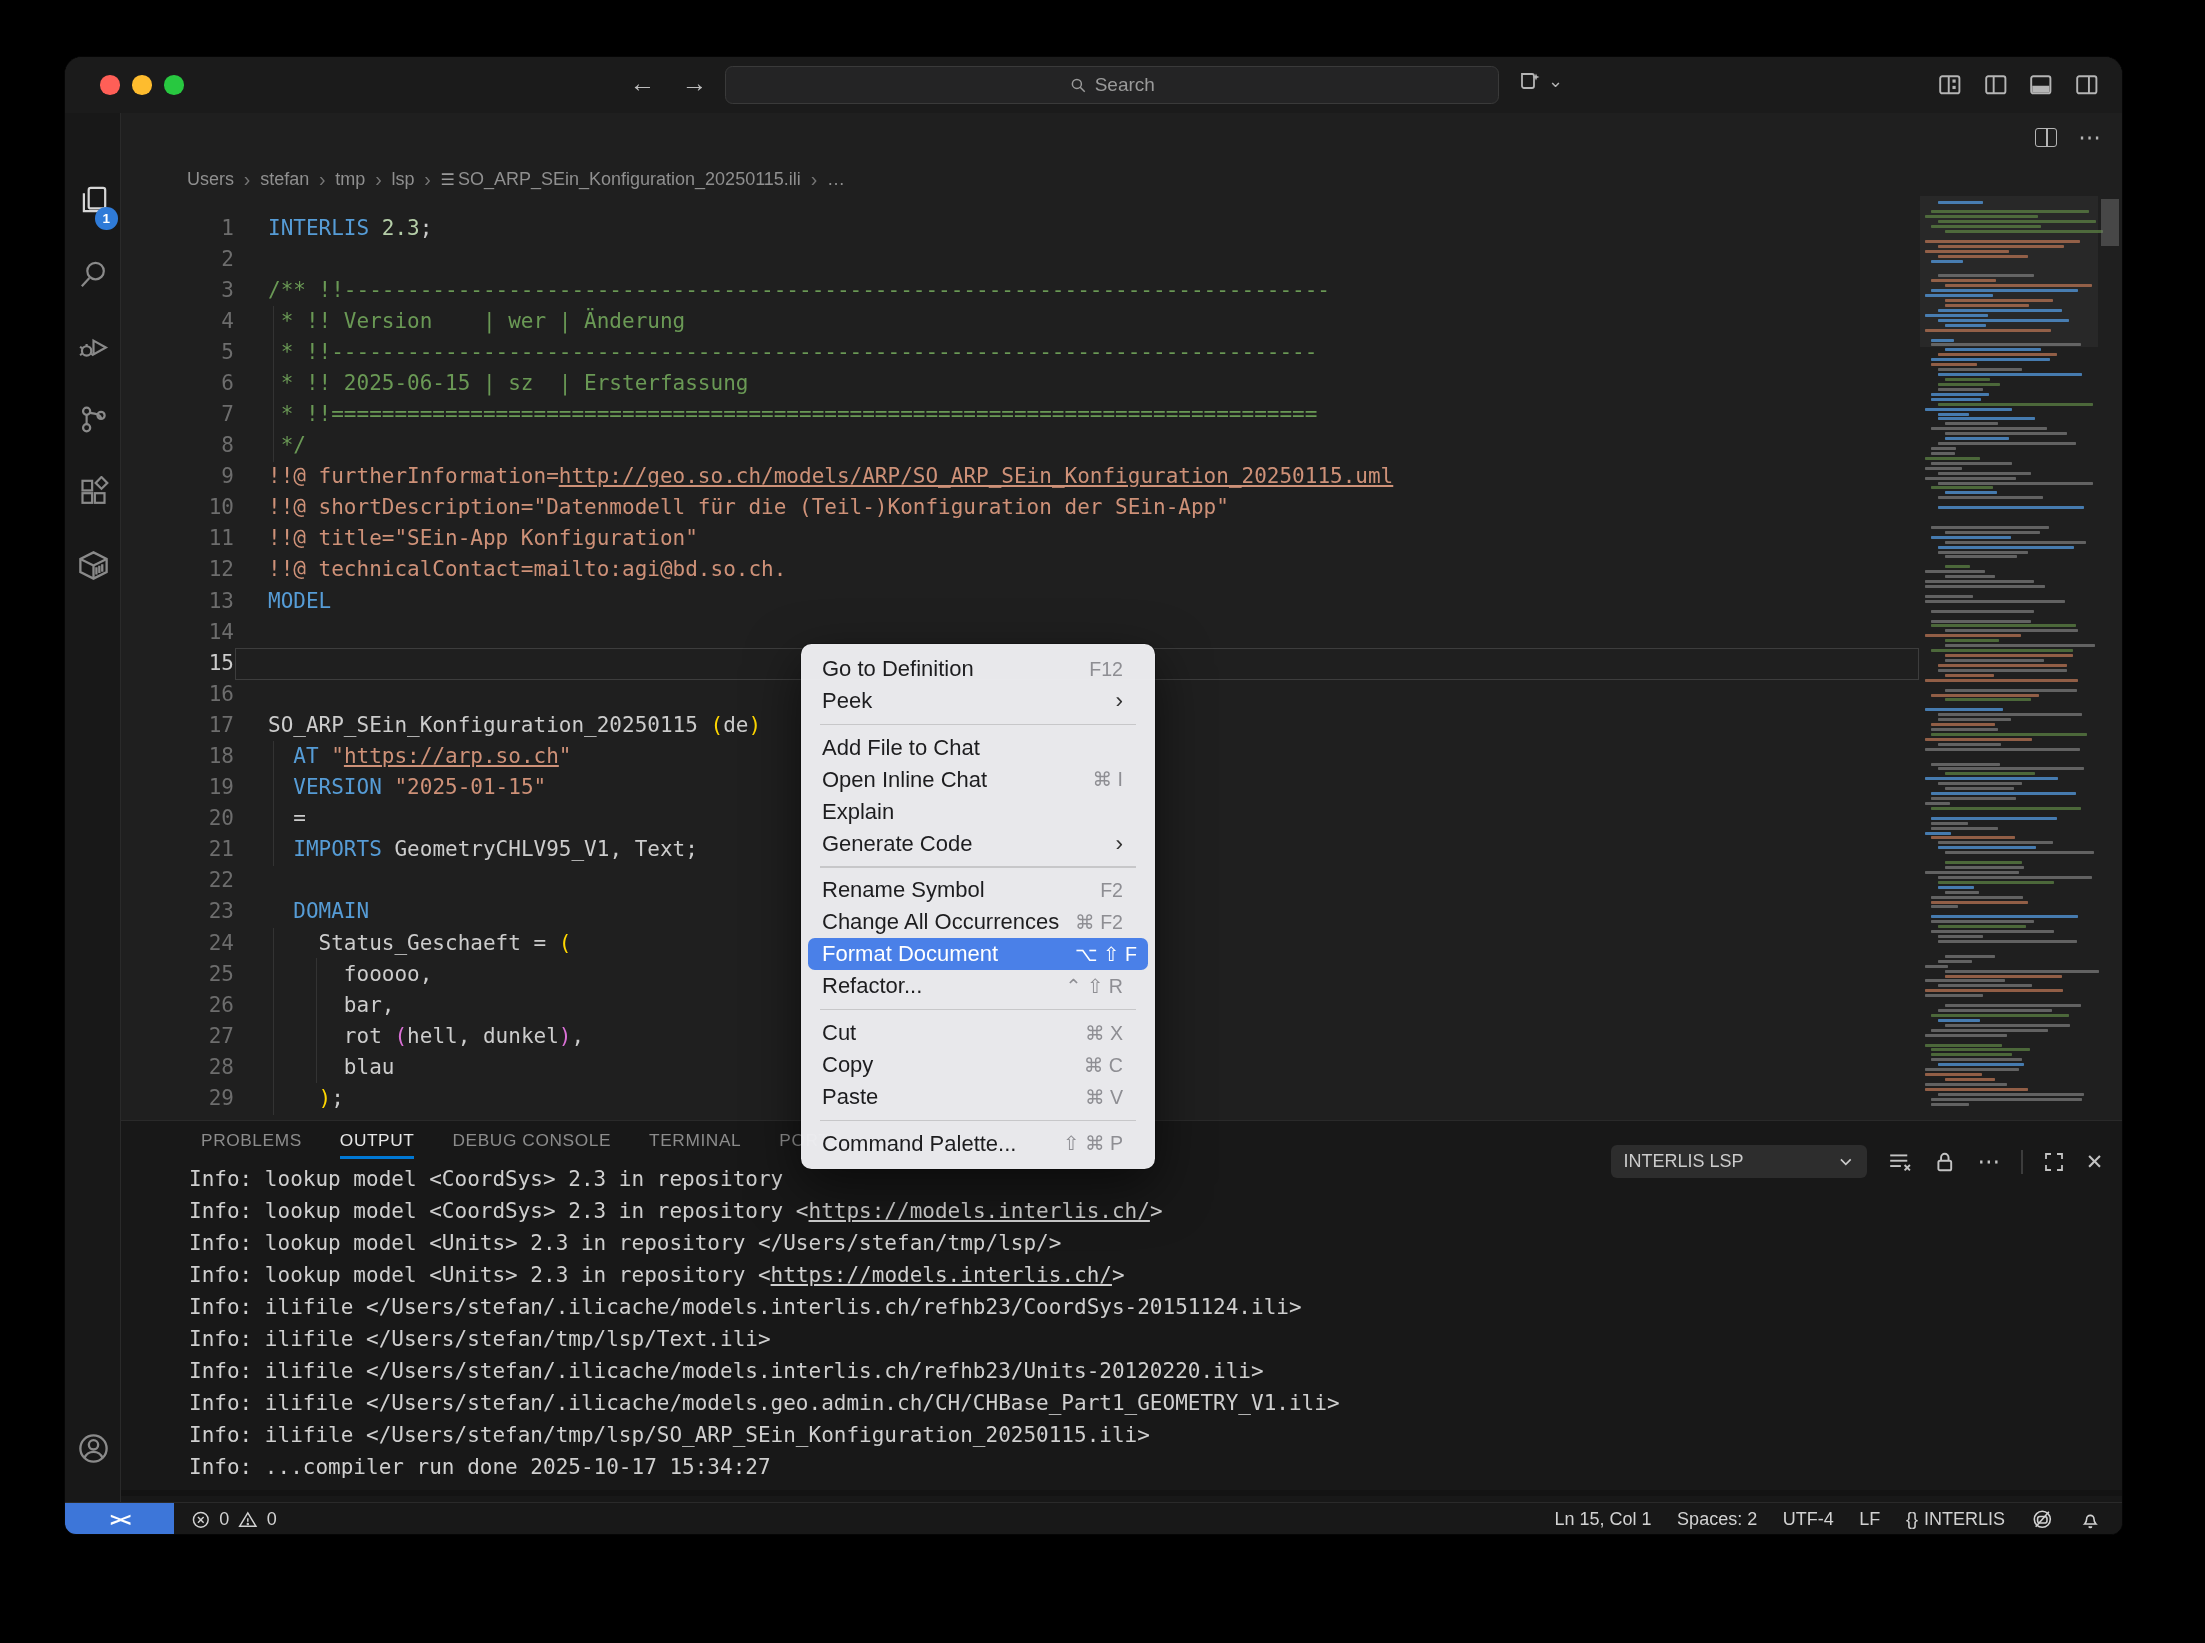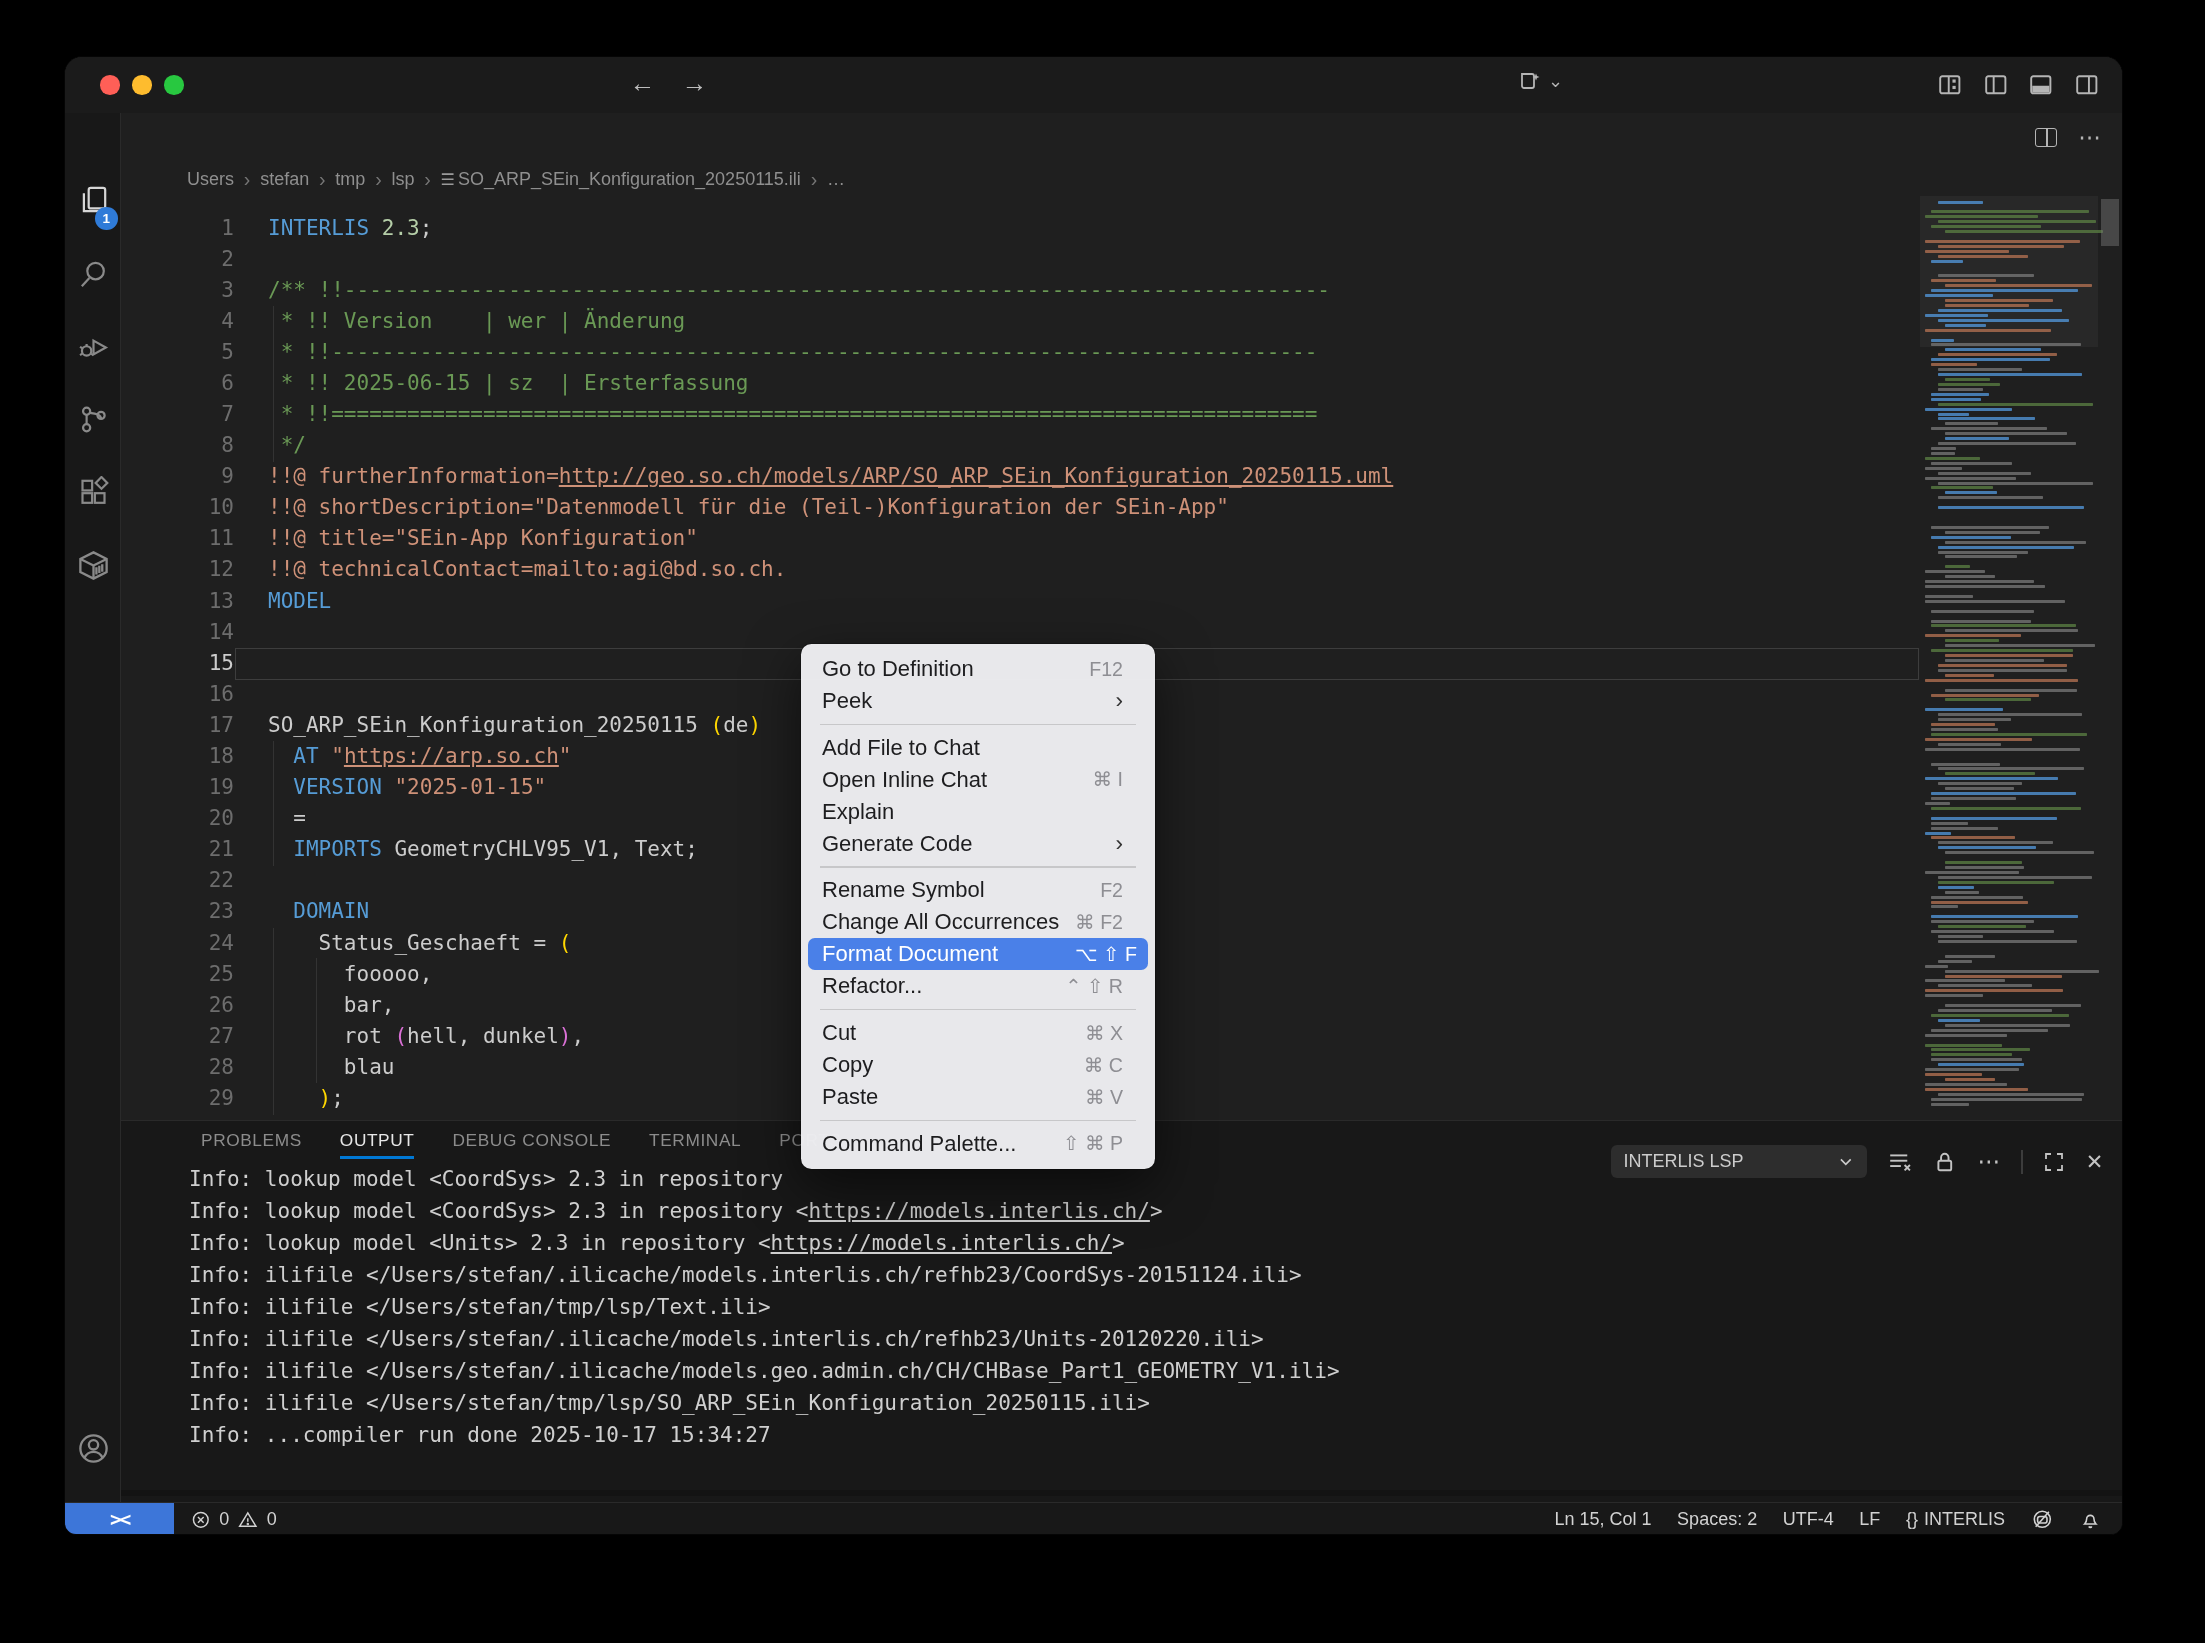--- a/index.html
+++ b/index.html
@@ -109,20 +109,27 @@
 <body>
 
 <div class="window">
 
   <div class="titlebar">
     <span class="tl r"></span>
     <span class="tl y"></span>
     <span class="tl g"></span>
     <span class="navarrow" style="left:561px"><span>←</span></span>
     <span class="navarrow" style="left:613px"><span>→</span></span>
+    <div class="searchbox">
+      <svg class="icon" width="18" height="18" viewBox="0 0 24 24" fill="none" stroke="#9a9a9a" stroke-width="2">
+          <circle cx="10.5" cy="10.5" r="6"></circle>
+          <line x1="15" y1="15" x2="21" y2="21"></line>
+        </svg>
+      <span class="slabel">Search</span>
+    </div>
     <div class="copilot-group">
       <svg class="icon" width="24" height="24" viewBox="0 0 24 24" fill="none" stroke="#b5b5b5" stroke-width="1.8">
           <path d="M4 5h10a2 2 0 0 1 2 2v10a2 2 0 0 1-2 2H6a2 2 0 0 1-2-2z"></path>
           <path d="M17 7l1-2.5L19 7l2.5 1L19 9l-1 2.5L17 9l-2.5-1z" fill="#b5b5b5" stroke="none"></path>
         </svg>
       <span style="font-size:18px">⌄</span>
     </div>
     <div class="tb-right">
       <span class="tb-ic">
         <svg class="icon" width="25.6" height="25.6" viewBox="0 0 24 24" fill="none" stroke="#b5b5b5" stroke-width="1.8">
@@ -499,20 +506,21 @@
         <span class="pc-divider"></span>
         <svg class="icon" width="24" height="24" viewBox="0 0 24 24" fill="none" stroke="#c3c3c3" stroke-width="1.8">
             <path d="M4 9V4h5M15 4h5v5M20 15v5h-5M9 20H4v-5"></path>
           </svg>
         <span style="font-size:21px">✕</span>
       </div>
     </div>
     <div class="output" id="output">
         <div class="out-line"><span>Info: lookup model &lt;CoordSys&gt; 2.3 in repository </span></div>
         <div class="out-line"><span>Info: lookup model &lt;CoordSys&gt; 2.3 in repository &lt;</span><span class="out-link">https://models.interlis.ch/</span><span>&gt;</span></div>
+        <div class="out-line"><span>Info: lookup model &lt;Units&gt; 2.3 in repository &lt;/Users/stefan/tmp/lsp/&gt;</span></div>
         <div class="out-line"><span>Info: lookup model &lt;Units&gt; 2.3 in repository &lt;</span><span class="out-link">https://models.interlis.ch/</span><span>&gt;</span></div>
         <div class="out-line"><span>Info: ilifile &lt;/Users/stefan/.ilicache/models.interlis.ch/refhb23/CoordSys-20151124.ili&gt;</span></div>
         <div class="out-line"><span>Info: ilifile &lt;/Users/stefan/tmp/lsp/Text.ili&gt;</span></div>
         <div class="out-line"><span>Info: ilifile &lt;/Users/stefan/.ilicache/models.interlis.ch/refhb23/Units-20120220.ili&gt;</span></div>
         <div class="out-line"><span>Info: ilifile &lt;/Users/stefan/.ilicache/models.geo.admin.ch/CH/CHBase_Part1_GEOMETRY_V1.ili&gt;</span></div>
         <div class="out-line"><span>Info: ilifile &lt;/Users/stefan/tmp/lsp/SO_ARP_SEin_Konfiguration_20250115.ili&gt;</span></div>
         <div class="out-line"><span>Info: ...compiler run done 2025-10-17 15:34:27</span></div>
       </div>
     <div class="panel-hscroll"></div>
   </div>

